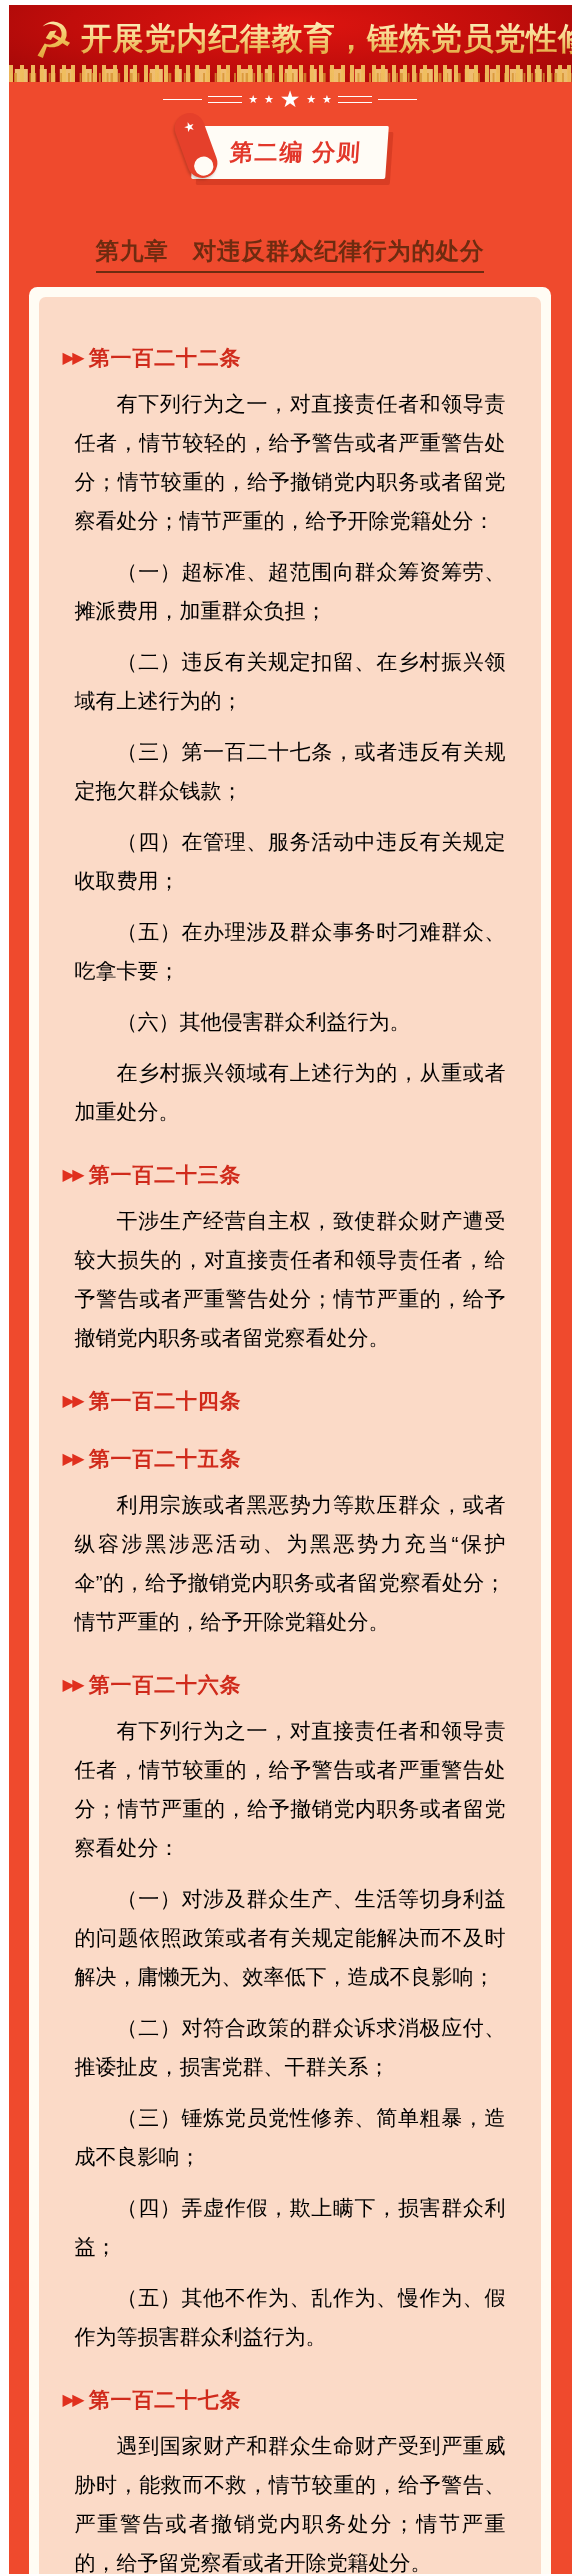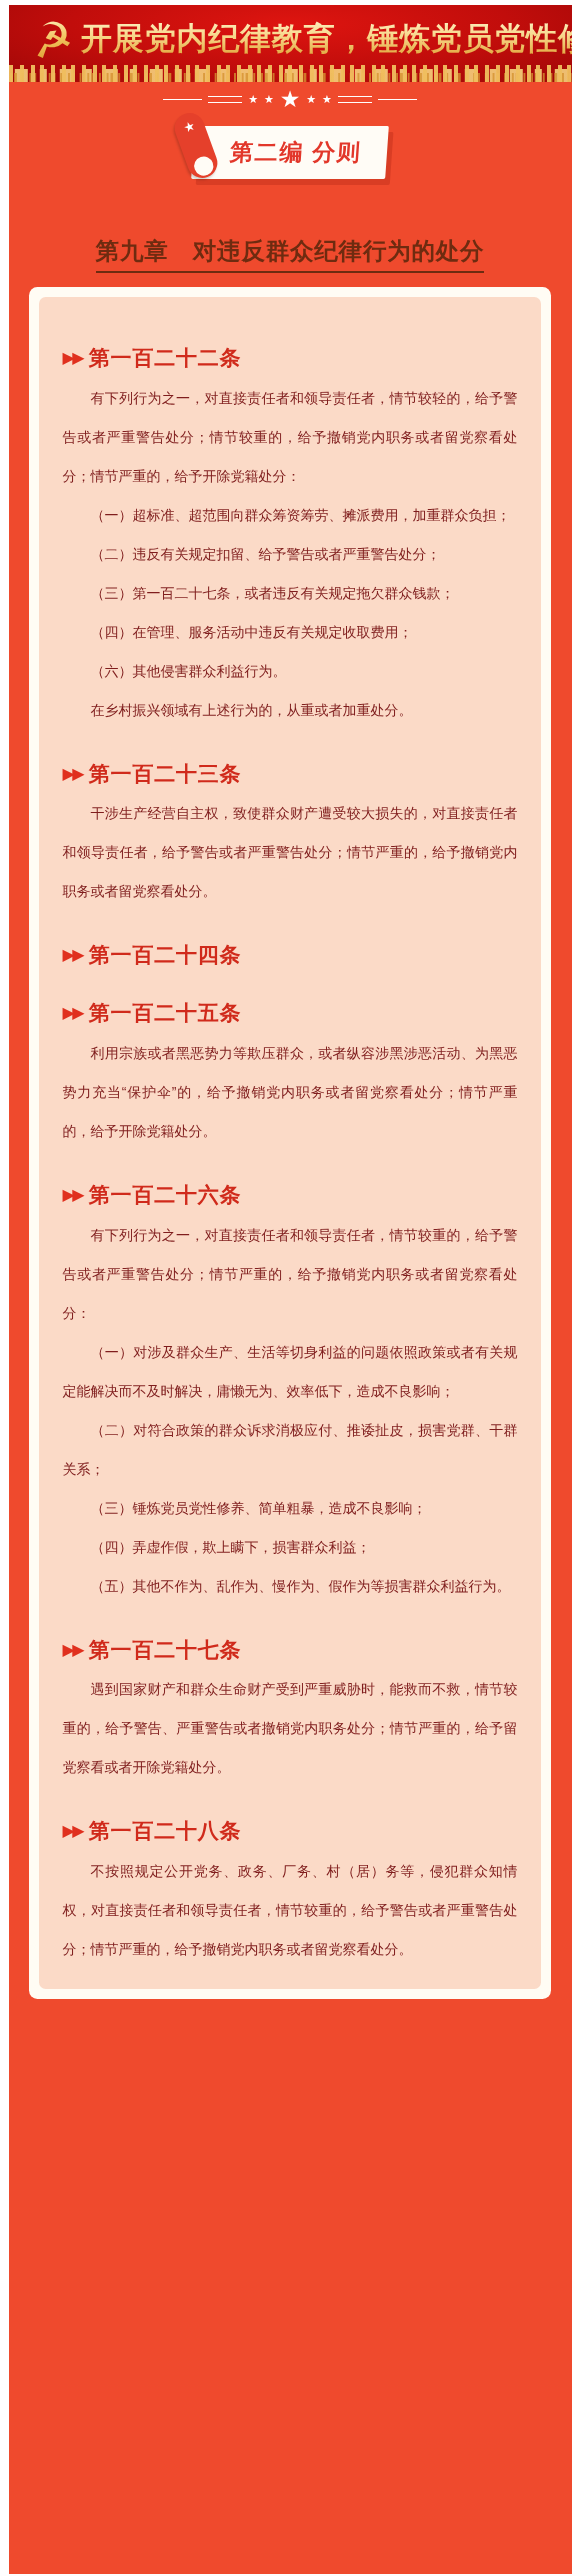--- a/index.html
+++ b/index.html
@@ -87,22 +87,22 @@
   .panel { background:#FBDAC7; border-radius:6.7px; padding:47px 23.5px 20px; }
 
   .art-title {
     margin:30px 0 6.7px; font-size:21px; line-height:28px;
     color:#D02A1B; font-weight:bold; letter-spacing:0.8px;
     display:flex; align-items:center;
   }
   .article:first-child .art-title { margin-top:0; }
   .arrows { color:#E0301E; font-size:16px; letter-spacing:-2.5px; margin-right:6.7px; line-height:1; }
   .article p {
-    margin:0; text-indent:2em;
-    font-size:14px; line-height:39px; color:#7f1d1d;
+    margin:12px; text-indent:2em;
+    font-size:21px; line-height:39px; color:#000000;
     text-align:justify;
   }
 </style>
 </head>
 <body>
 
 <div class="poster">
 
   <header class="banner">
     <span class="emblem">☭</span>
@@ -134,23 +134,24 @@
   <div class="card">
     <div class="panel">
 
       <section class="article">
         <h3 class="art-title">
             <span class="arrows">▶▶</span>
             <span>第一百二十二条</span>
           </h3>
         <p>有下列行为之一，对直接责任者和领导责任者，情节较轻的，给予警告或者严重警告处分；情节较重的，给予撤销党内职务或者留党察看处分；情节严重的，给予开除党籍处分：</p>
         <p>（一）超标准、超范围向群众筹资筹劳、摊派费用，加重群众负担；</p>
-        <p>（二）违反有关规定扣留、给予警告或者严重警告处分；</p>
+        <p>（二）违反有关规定扣留、在乡村振兴领域有上述行为的；</p>
         <p>（三）第一百二十七条，或者违反有关规定拖欠群众钱款；</p>
         <p>（四）在管理、服务活动中违反有关规定收取费用；</p>
+        <p>（五）在办理涉及群众事务时刁难群众、吃拿卡要；</p>
         <p>（六）其他侵害群众利益行为。</p>
         <p>在乡村振兴领域有上述行为的，从重或者加重处分。</p>
       </section>
 
       <section class="article">
         <h3 class="art-title">
             <span class="arrows">▶▶</span>
             <span>第一百二十三条</span>
           </h3>
         <p>干涉生产经营自主权，致使群众财产遭受较大损失的，对直接责任者和领导责任者，给予警告或者严重警告处分；情节严重的，给予撤销党内职务或者留党察看处分。</p>

